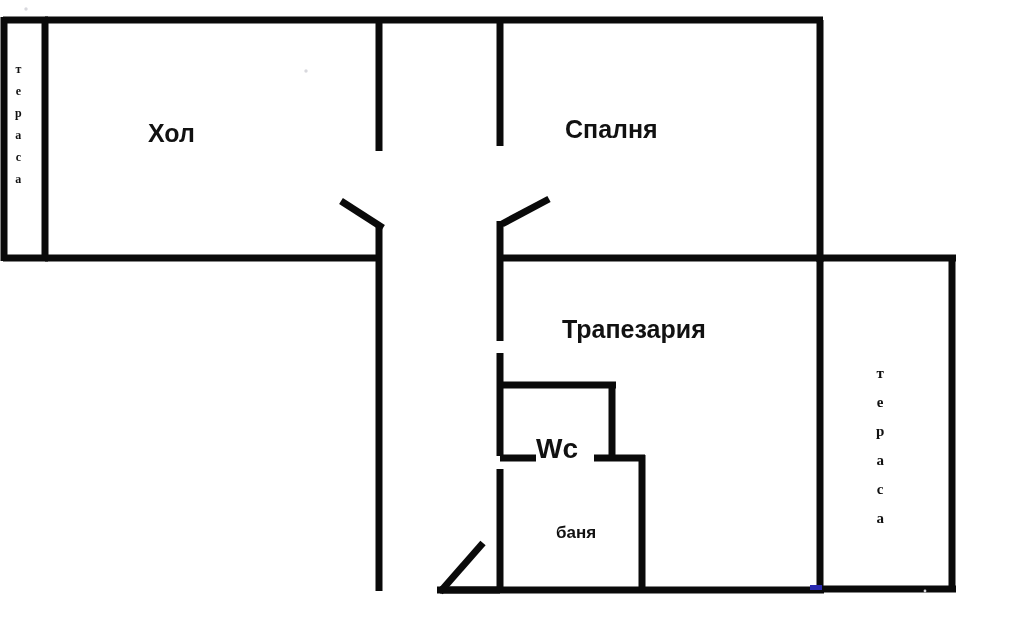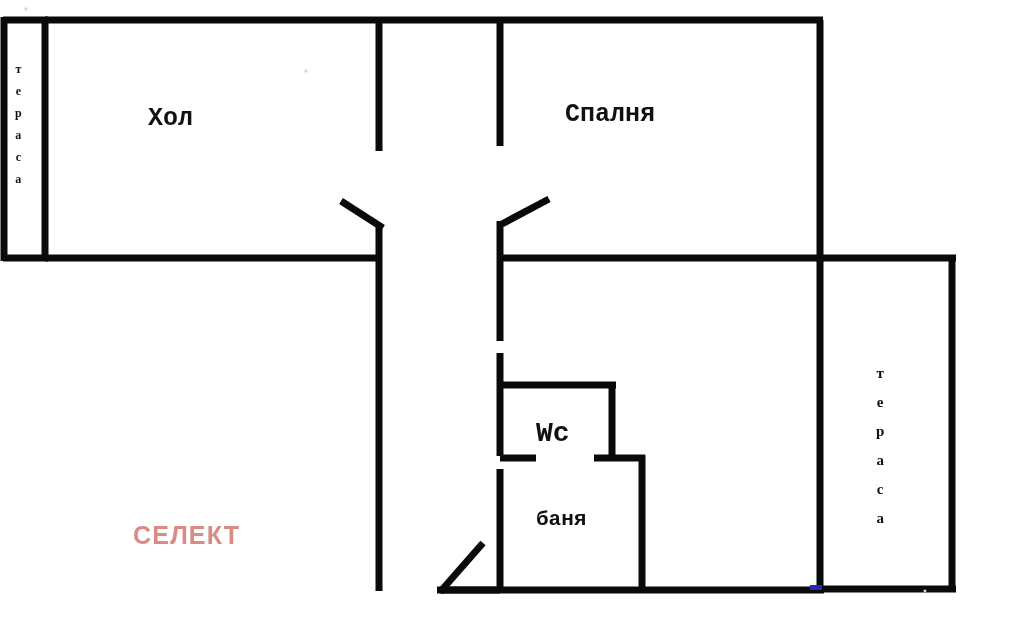--- a/index.html
+++ b/index.html
@@ -42,32 +42,33 @@
     fill: none;
   }
   .marker-blue {
     fill: #2a2ab0;
   }
   .marker-dot {
     fill: #d8d8dd;
   }
   .room-label {
     position: absolute;
-    font-family: Liberation Mono, monospace;
+    font-family: Liberation Sans, sans-serif;
     color: #111111;
     font-weight: 700;
     white-space: nowrap;
     pointer-events: none;
     user-select: none;
+    margin-top: 15px;
   }
   .label-hol       { left: 148px; top: 104px;  font-size: 25px; }
   .label-spalnya   { left: 565px; top: 100px;  font-size: 25px; }
   .label-trapez    { left: 562px; top: 300px;  font-size: 25px; }
   .label-wc        { left: 536px; top: 418px;  font-size: 28px; }
-  .label-banya     { left: 536px; top: 508px;  font-size: 21px; }
+  .label-banya     { left: 556px; top: 508px;  font-size: 17px; }
   .terrace-label {
     position: absolute;
     font-family: "Liberation Serif", "DejaVu Serif", serif;
     color: #111111;
     font-weight: 700;
     display: flex;
     flex-direction: column;
     align-items: center;
     line-height: 1.0;
     user-select: none;
@@ -152,20 +153,21 @@
       <circle class="marker-dot" cx="26" cy="9" r="1.7"></circle>
       <circle class="marker-dot" cx="306" cy="71" r="1.7"></circle>
       <circle class="marker-dot" cx="925" cy="591" r="1.4"></circle>
     </g>
   </svg>
 
   <div class="room-label label-hol">Хол</div>
 
   <div class="room-label label-spalnya">Спалня</div>
 
+  <div class="room-label label-trapez">Трапезария</div>
 
   <div class="room-label label-wc">Wc</div>
 
   <div class="room-label label-banya">баня</div>
 
   <div class="terrace-label label-terrace-left">
     <span>т</span>
     <span>е</span>
     <span>р</span>
     <span>а</span>
@@ -175,15 +177,14 @@
 
   <div class="terrace-label label-terrace-right">
     <span>т</span>
     <span>е</span>
     <span>р</span>
     <span>а</span>
     <span>с</span>
     <span>а</span>
   </div>
 
-  <div class="watermark">СЕЛЕКТ</div>
 
 </div>
 
 </body></html>

